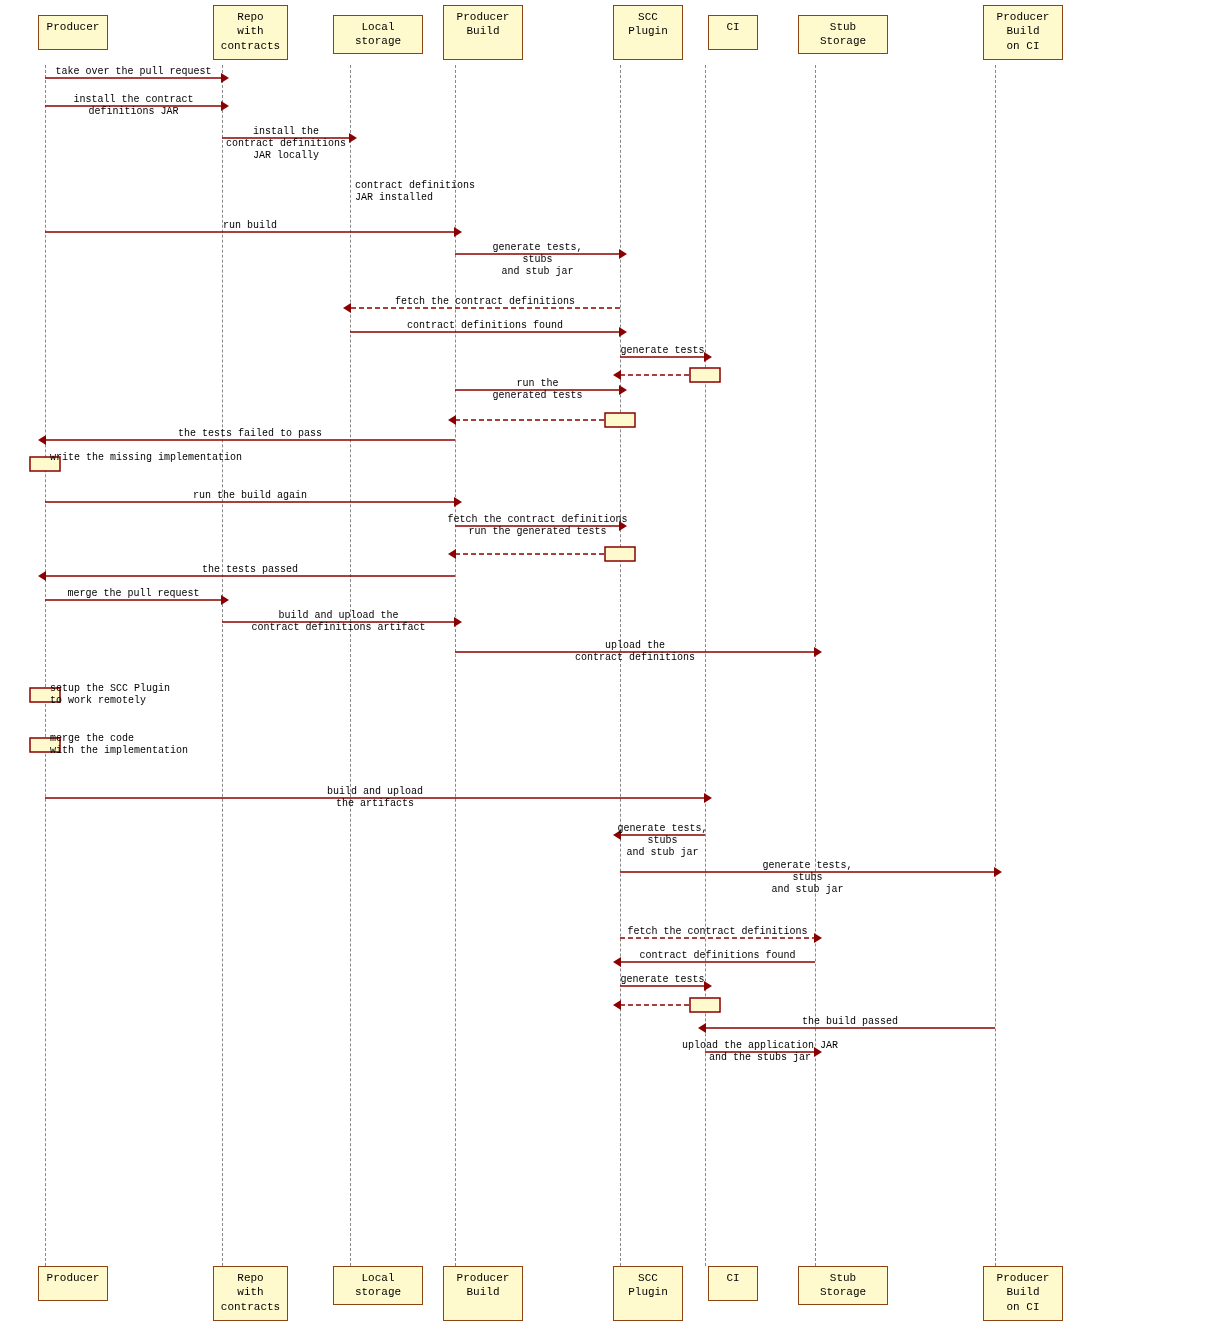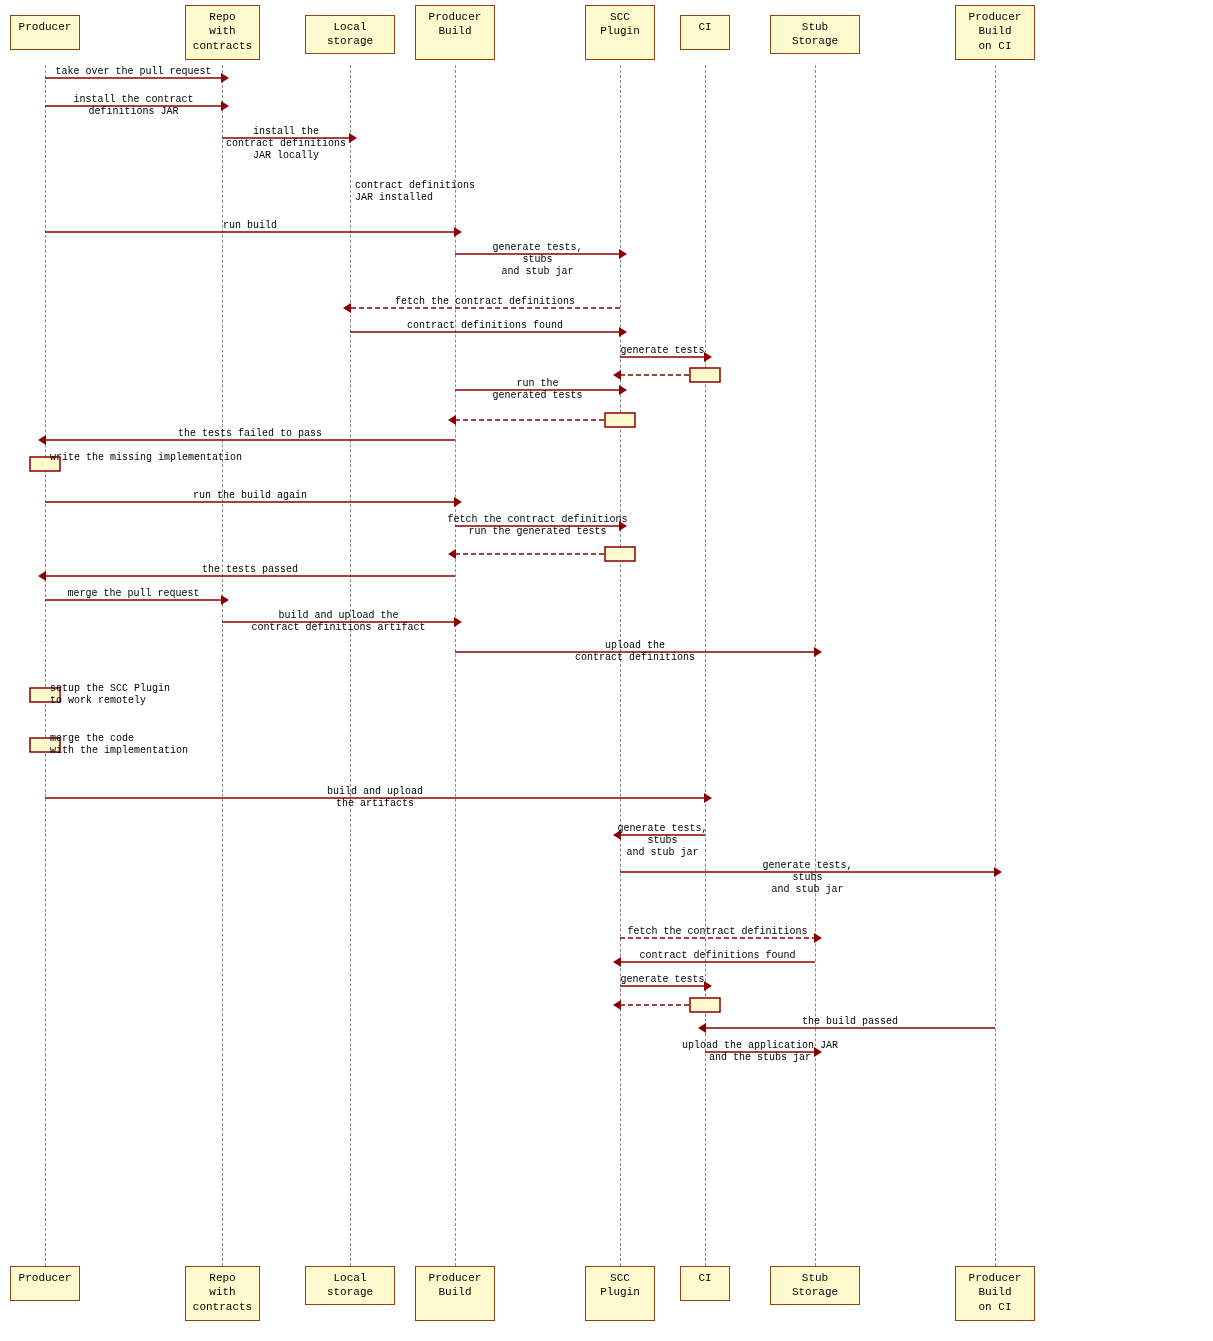--- a/index.html
+++ b/index.html
@@ -21,20 +21,21 @@
 
     .actor-box {
       position: absolute;
       border: 1.5px solid #8B4513;
       background: #FFFACD;
       text-align: center;
       padding: 4px 6px;
       font-size: 11px;
       line-height: 1.3;
       z-index: 10;
+      margin-left: 28px;
     }
 
     .lifeline {
       position: absolute;
       border-left: 1.5px dashed #888;
       z-index: 1;
     }
 
     svg.arrows {
       position: absolute;

